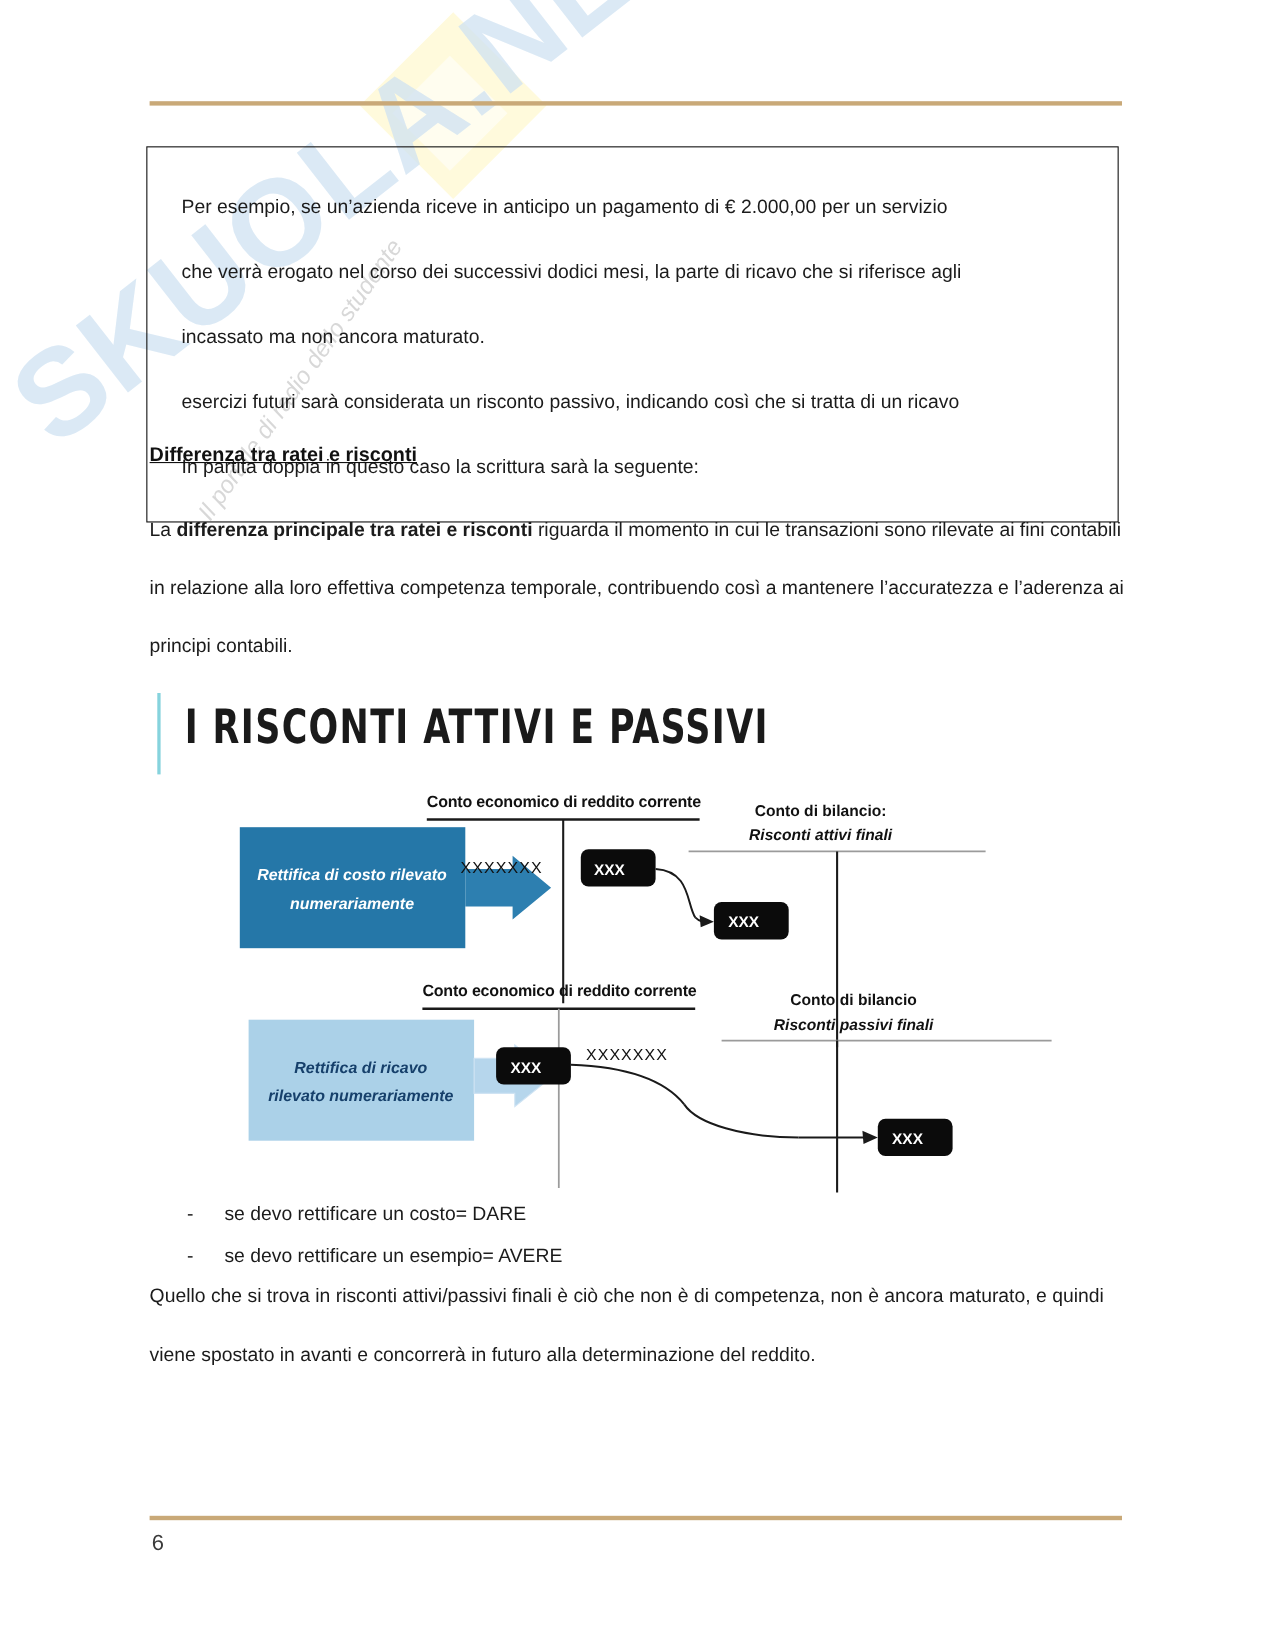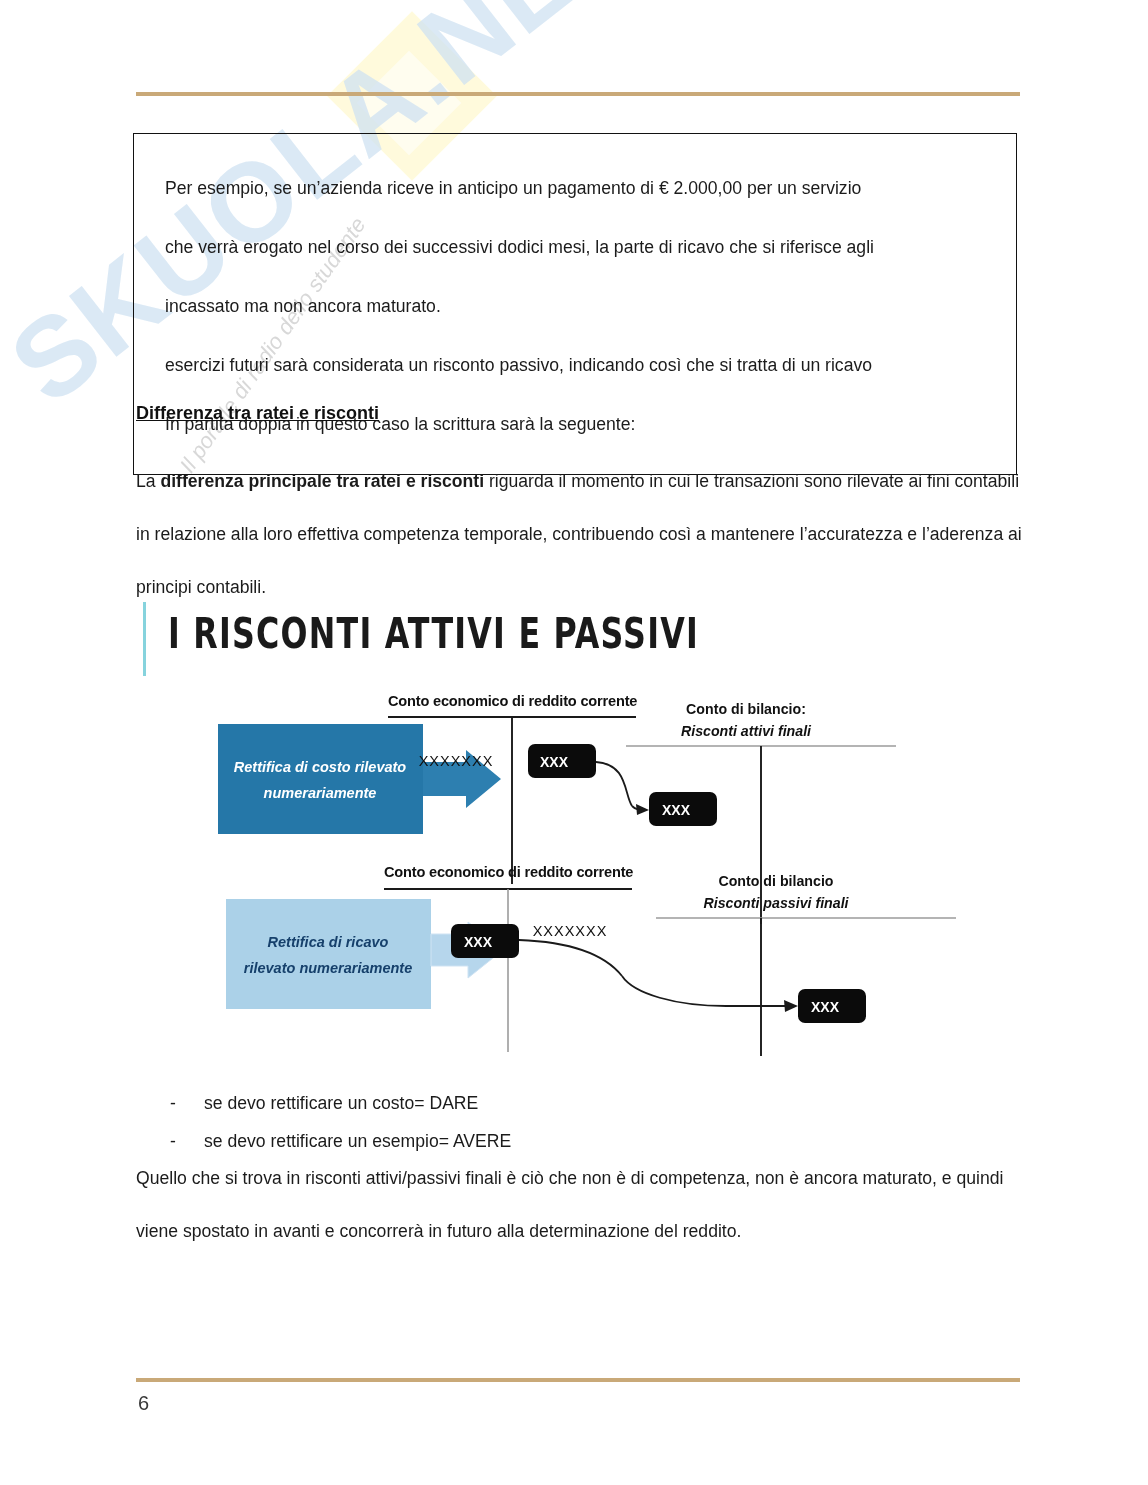--- a/index.html
+++ b/index.html
@@ -129,21 +129,21 @@
     line-height: 53px;
     color: #1b1b1b;
   }
   .para.p1 { top: 455px; }
   .para b { font-weight: bold; }
 
   
   .slide {
     position: absolute;
     left: 136px;
-    top: 588px;
+    top: 616px;
     width: 886px;
     height: 470px;
   }
   .slide-accent {
     position: absolute;
     left: 7px;
     top: 14px;
     width: 3px;
     height: 74px;
     background: #86d3dd;

